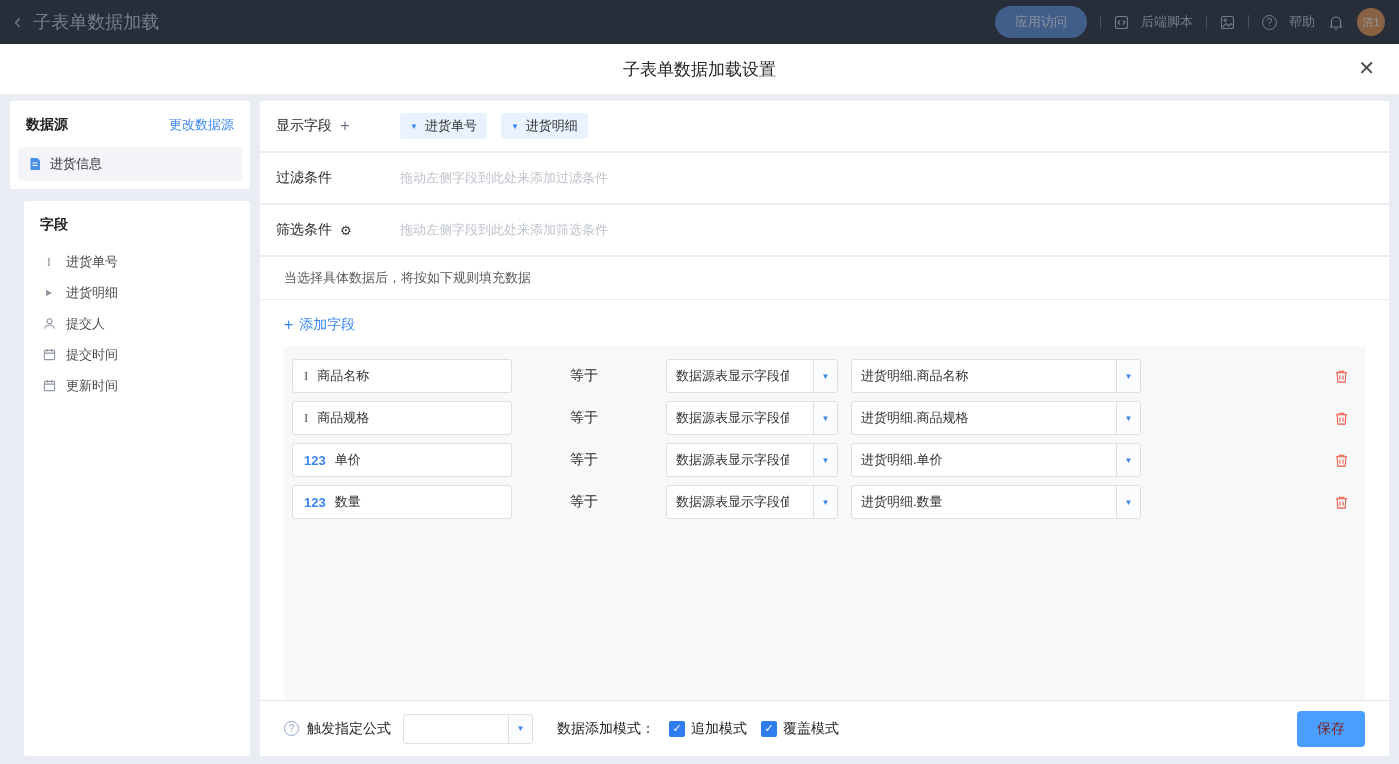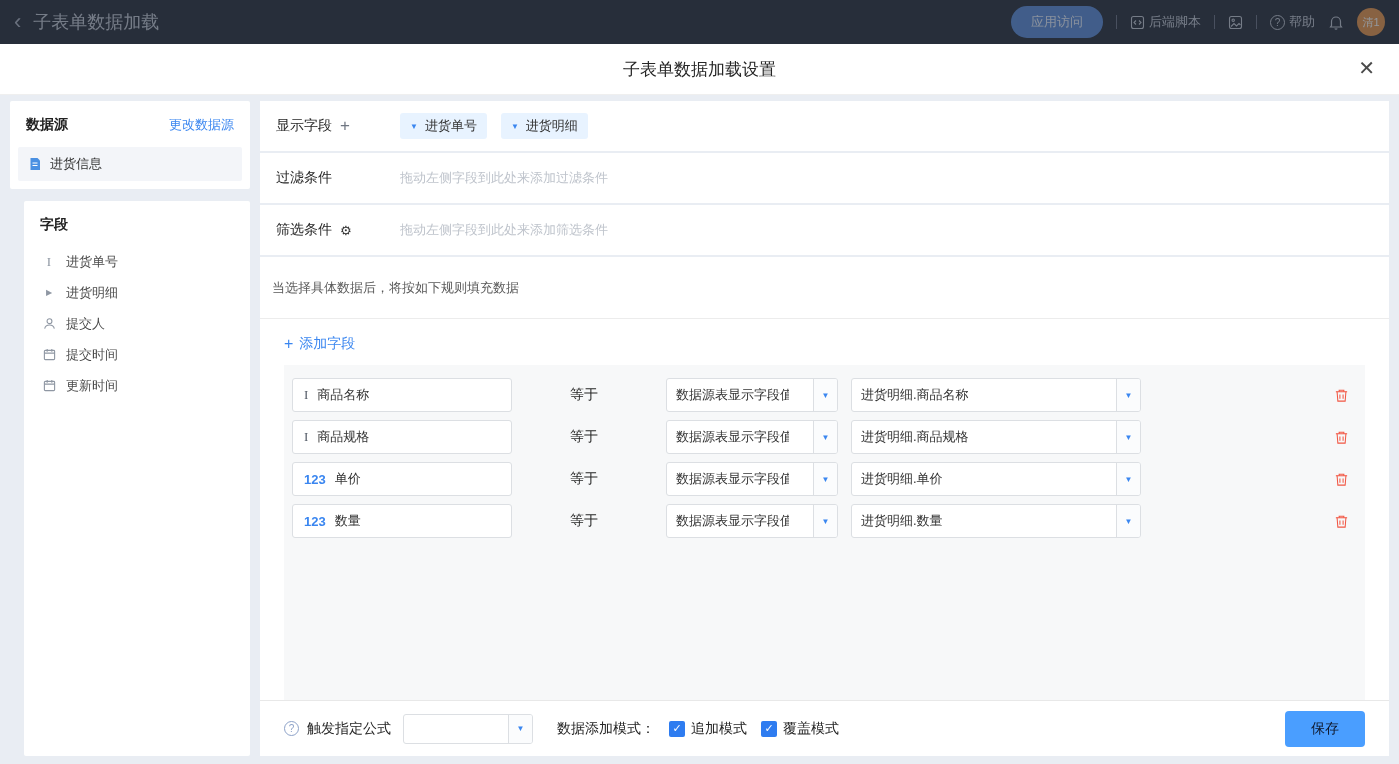--- a/index.html
+++ b/index.html
@@ -10,21 +10,21 @@
   .topbar { height:44px; background:#272e3a; display:flex; align-items:center;
     justify-content:space-between; padding:0 14px; }
   .topbar > div { opacity:.5; }
   .tb-left { display:flex; align-items:center; gap:12px; }
   .tb-back { color:#aab2c0; font-size:22px; line-height:1; cursor:pointer; }
   .tb-title { color:#c3c9d4; font-size:18px; }
   .tb-right { display:flex; align-items:center; gap:13px; }
   .tb-pill { background:#5b8dd9; color:#eaf2ff; font-size:13px; padding:7px 20px;
     border-radius:16px; cursor:pointer; }
   .tb-div { width:1px; height:14px; background:#6b7384; }
-  .tb-item { display:flex; align-items:center; gap:4px; color:#c3c9d4; font-size:13px; cursor:pointer; }
+  .tb-item { display:flex; align-items:center; gap:12px; color:#c3c9d4; font-size:13px; cursor:pointer; }
   .tb-icon { display:flex; align-items:center; cursor:pointer; }
   .qcircle { width:15px; height:15px; border-radius:50%; border:1px solid currentColor;
     display:inline-flex; align-items:center; justify-content:center; font-size:10px; }
   .avatar { width:28px; height:28px; border-radius:50%; background:#e8964a; color:#fff;
     font-size:11px; display:flex; align-items:center; justify-content:center; cursor:pointer; }
 
   
   .modal-header { height:51px; background:#fff; position:relative; display:flex;
     align-items:center; justify-content:center; border-bottom:1px solid #efefef; }
   .modal-title { font-size:17px; color:#262626; font-weight:500; }
@@ -61,22 +61,22 @@
     align-items:center; gap:8px; }
   .plus-gray { color:#6f7682; font-size:17px; font-weight:400; cursor:pointer; }
   .gear { color:#333; font-size:13px; cursor:pointer; }
   .tagwrap { display:flex; gap:14px; margin-left:12px; }
   .tag { background:#e8f3ff; height:26px; display:flex; align-items:center; gap:7px;
     padding:0 10px; border-radius:3px; font-size:13px; color:#333; cursor:pointer; }
   .tag-caret { color:#3a86f0; font-size:8px; }
   .placeholder { margin-left:12px; color:#bfc4cc; font-size:13px; }
 
   .bigblock { background:#fff; flex:1; display:flex; flex-direction:column; min-height:0; }
-  .info-row { height:62px; flex:none; border-bottom:1px solid #ececec; display:flex;
-    align-items:center; padding:0 12px; font-size:13px; color:#595959; }
+  .info-row { height:43px; flex:none; border-bottom:1px solid #ececec; display:flex;
+    align-items:center; padding:0 24px; font-size:13px; color:#595959; }
   .rules-area { flex:1; display:flex; flex-direction:column; padding:0 24px; min-height:0; }
   .add-field { display:flex; align-items:center; gap:6px; color:#3a86f0; font-size:14px;
     padding:16px 0 12px; cursor:pointer; }
   .add-plus { font-size:16px; line-height:1; }
   .gray-panel { flex:1; background:#f7f8f9; padding:13px 8px; overflow:hidden; }
   .rule-row { display:flex; align-items:center; height:34px; margin-bottom:8px; }
   .field-box { width:220px; height:34px; background:#fff; border:1px solid #dcdfe3;
     border-radius:3px; display:flex; align-items:center; gap:9px; padding:0 11px;
     font-size:13px; color:#333; cursor:pointer; }
   .icon-text { font-family:"Liberation Serif","DejaVu Serif",serif; color:#525a66;
@@ -97,21 +97,21 @@
   .footer { height:56px; flex:none; border-top:1px solid #e8e8e8; display:flex;
     align-items:center; padding:0 24px; }
   .f-help { color:#8da2c9; margin-right:8px; }
   .footer-label { font-size:14px; color:#262626; }
   .sel-small { width:130px; height:30px; margin-left:12px; }
   .mode-label { margin-left:24px; }
   .checkbox { width:16px; height:16px; background:#2e7cf0; border-radius:2px; color:#fff;
     font-size:11px; display:flex; align-items:center; justify-content:center;
     margin-left:14px; cursor:pointer; flex:none; }
   .cb-label { font-size:14px; color:#262626; margin-left:6px; cursor:pointer; }
-  .save-btn { margin-left:auto; width:80px; height:36px; background:#4a9eff; color:#0f172a;
+  .save-btn { margin-left:auto; width:68px; height:36px; background:#4a9eff; color:#7f1d1d;
     border:none; border-radius:4px; font-size:14px; cursor:pointer;
     font-family:inherit; }
 </style>
 </head>
 <body>
 
 <div class="topbar">
   <div class="tb-left">
     <span class="tb-back">‹</span>
     <span class="tb-title">子表单数据加载</span>

